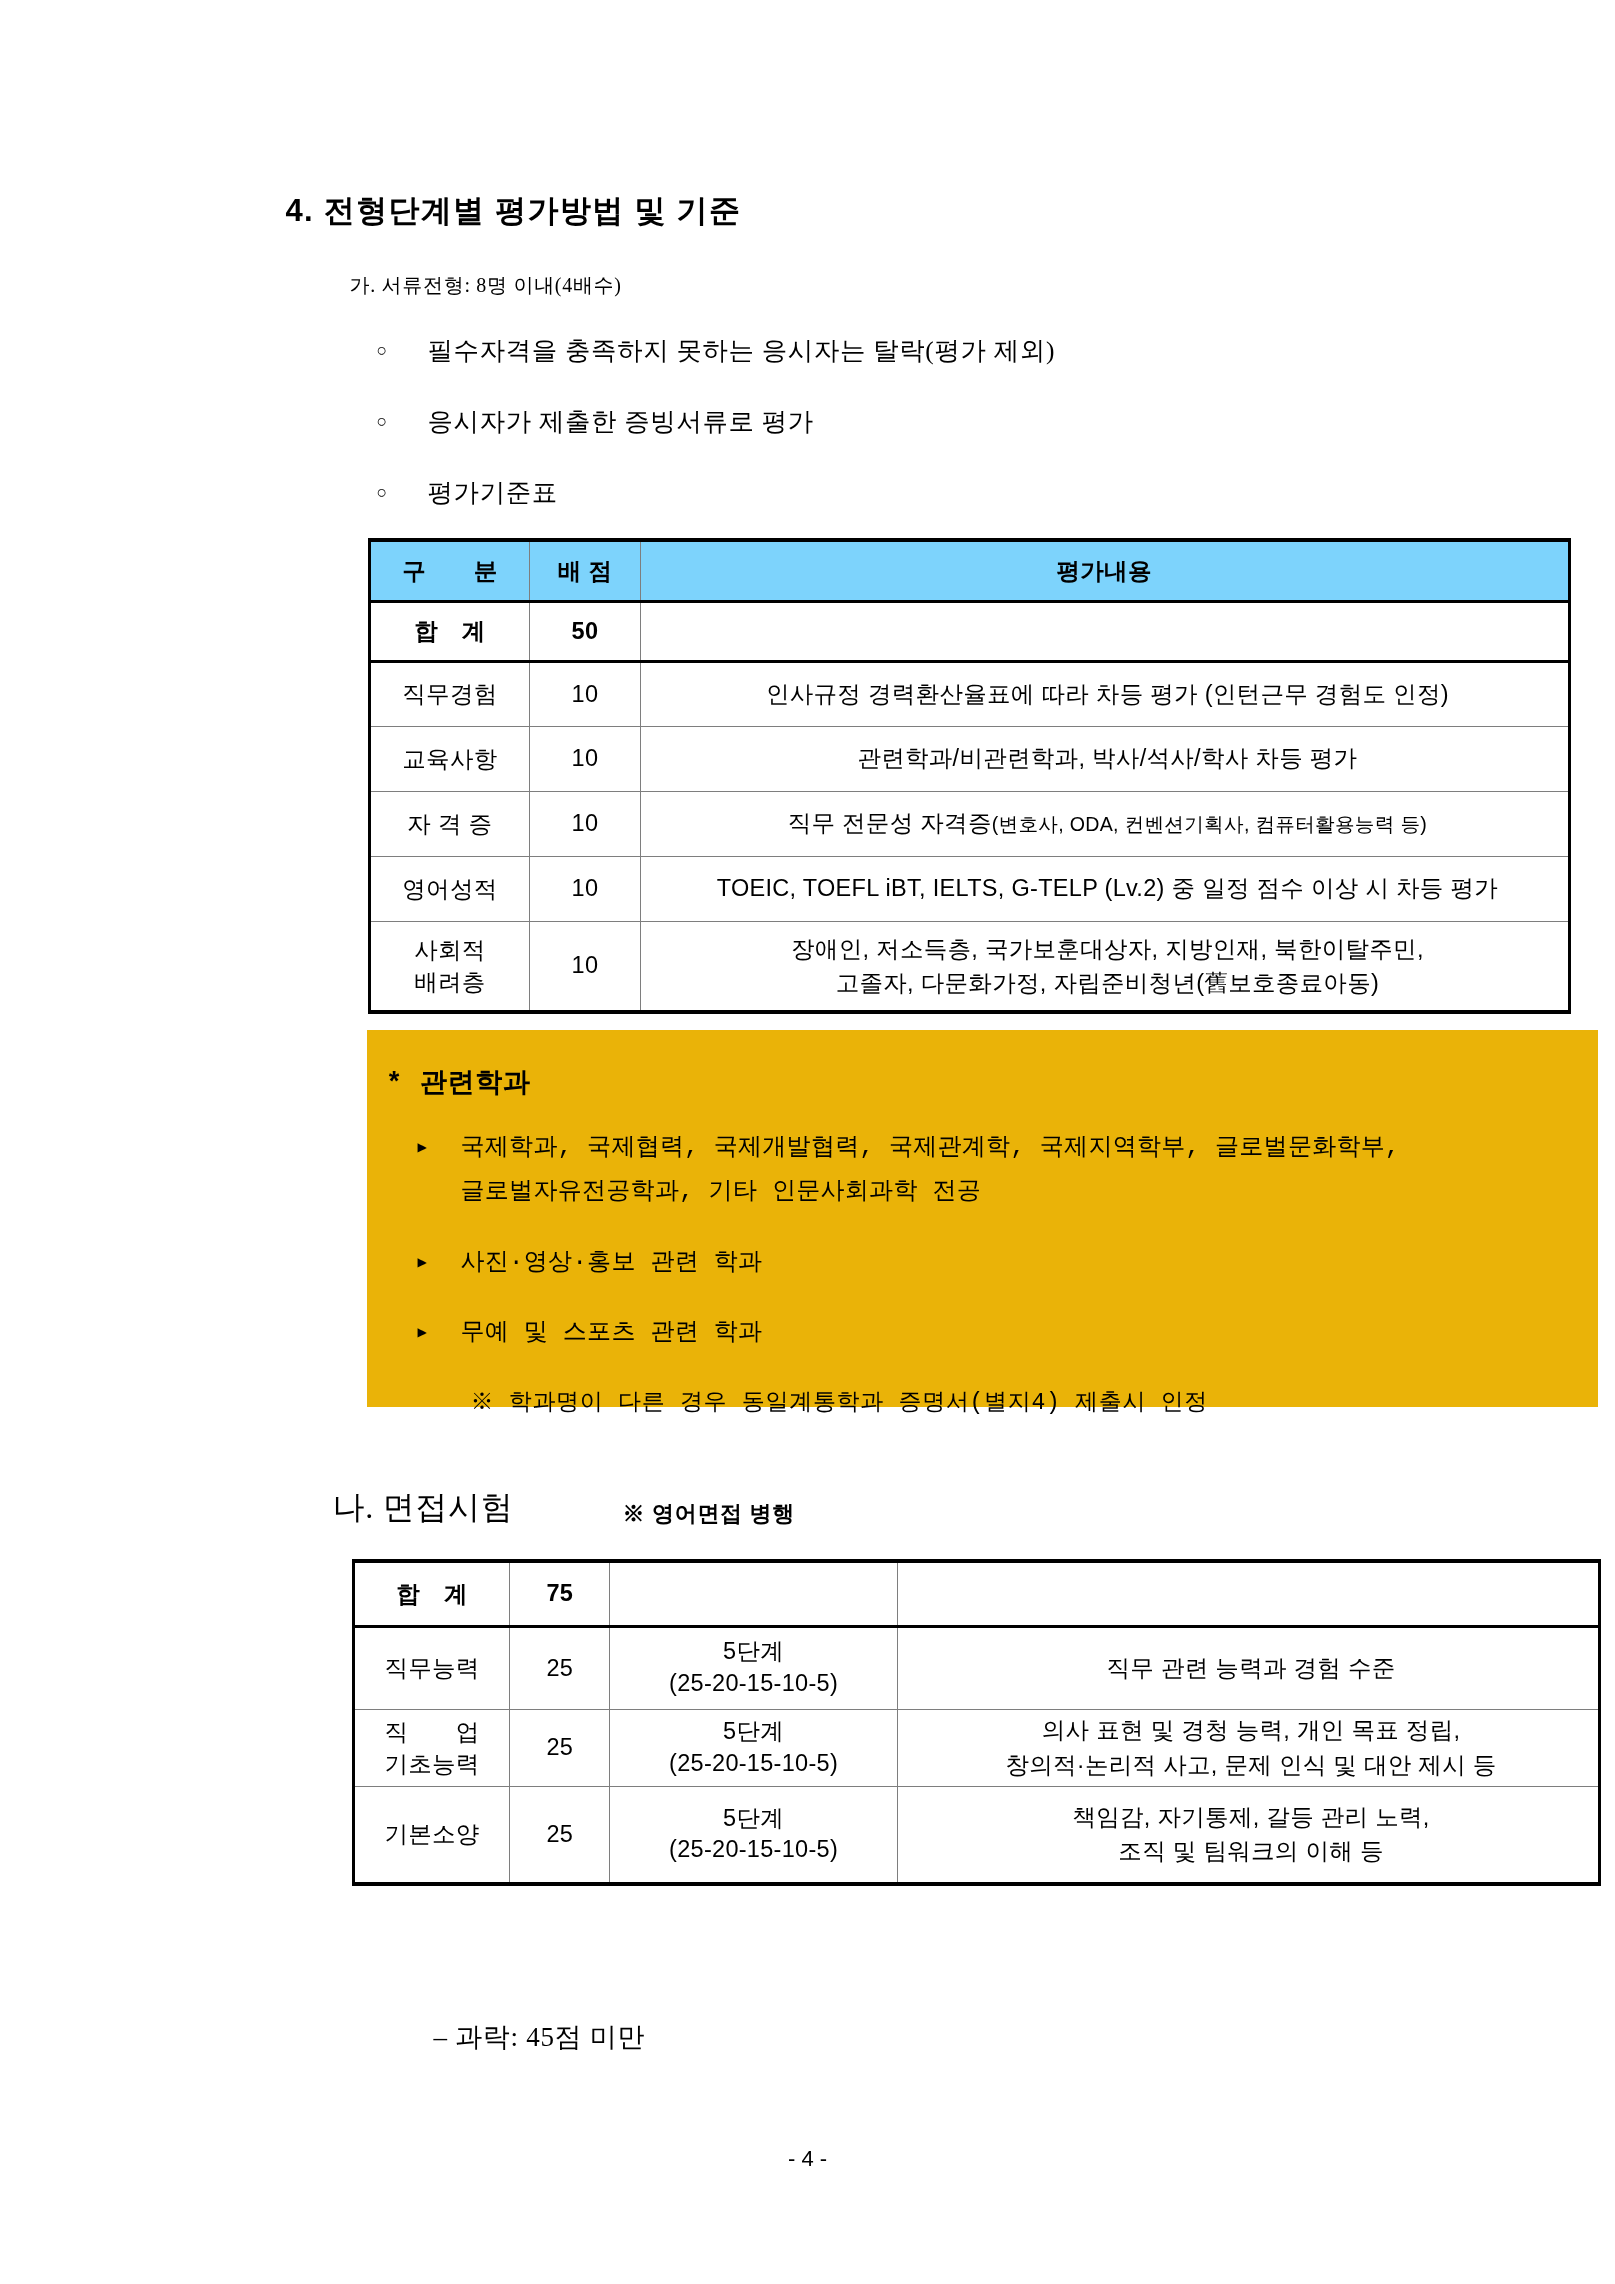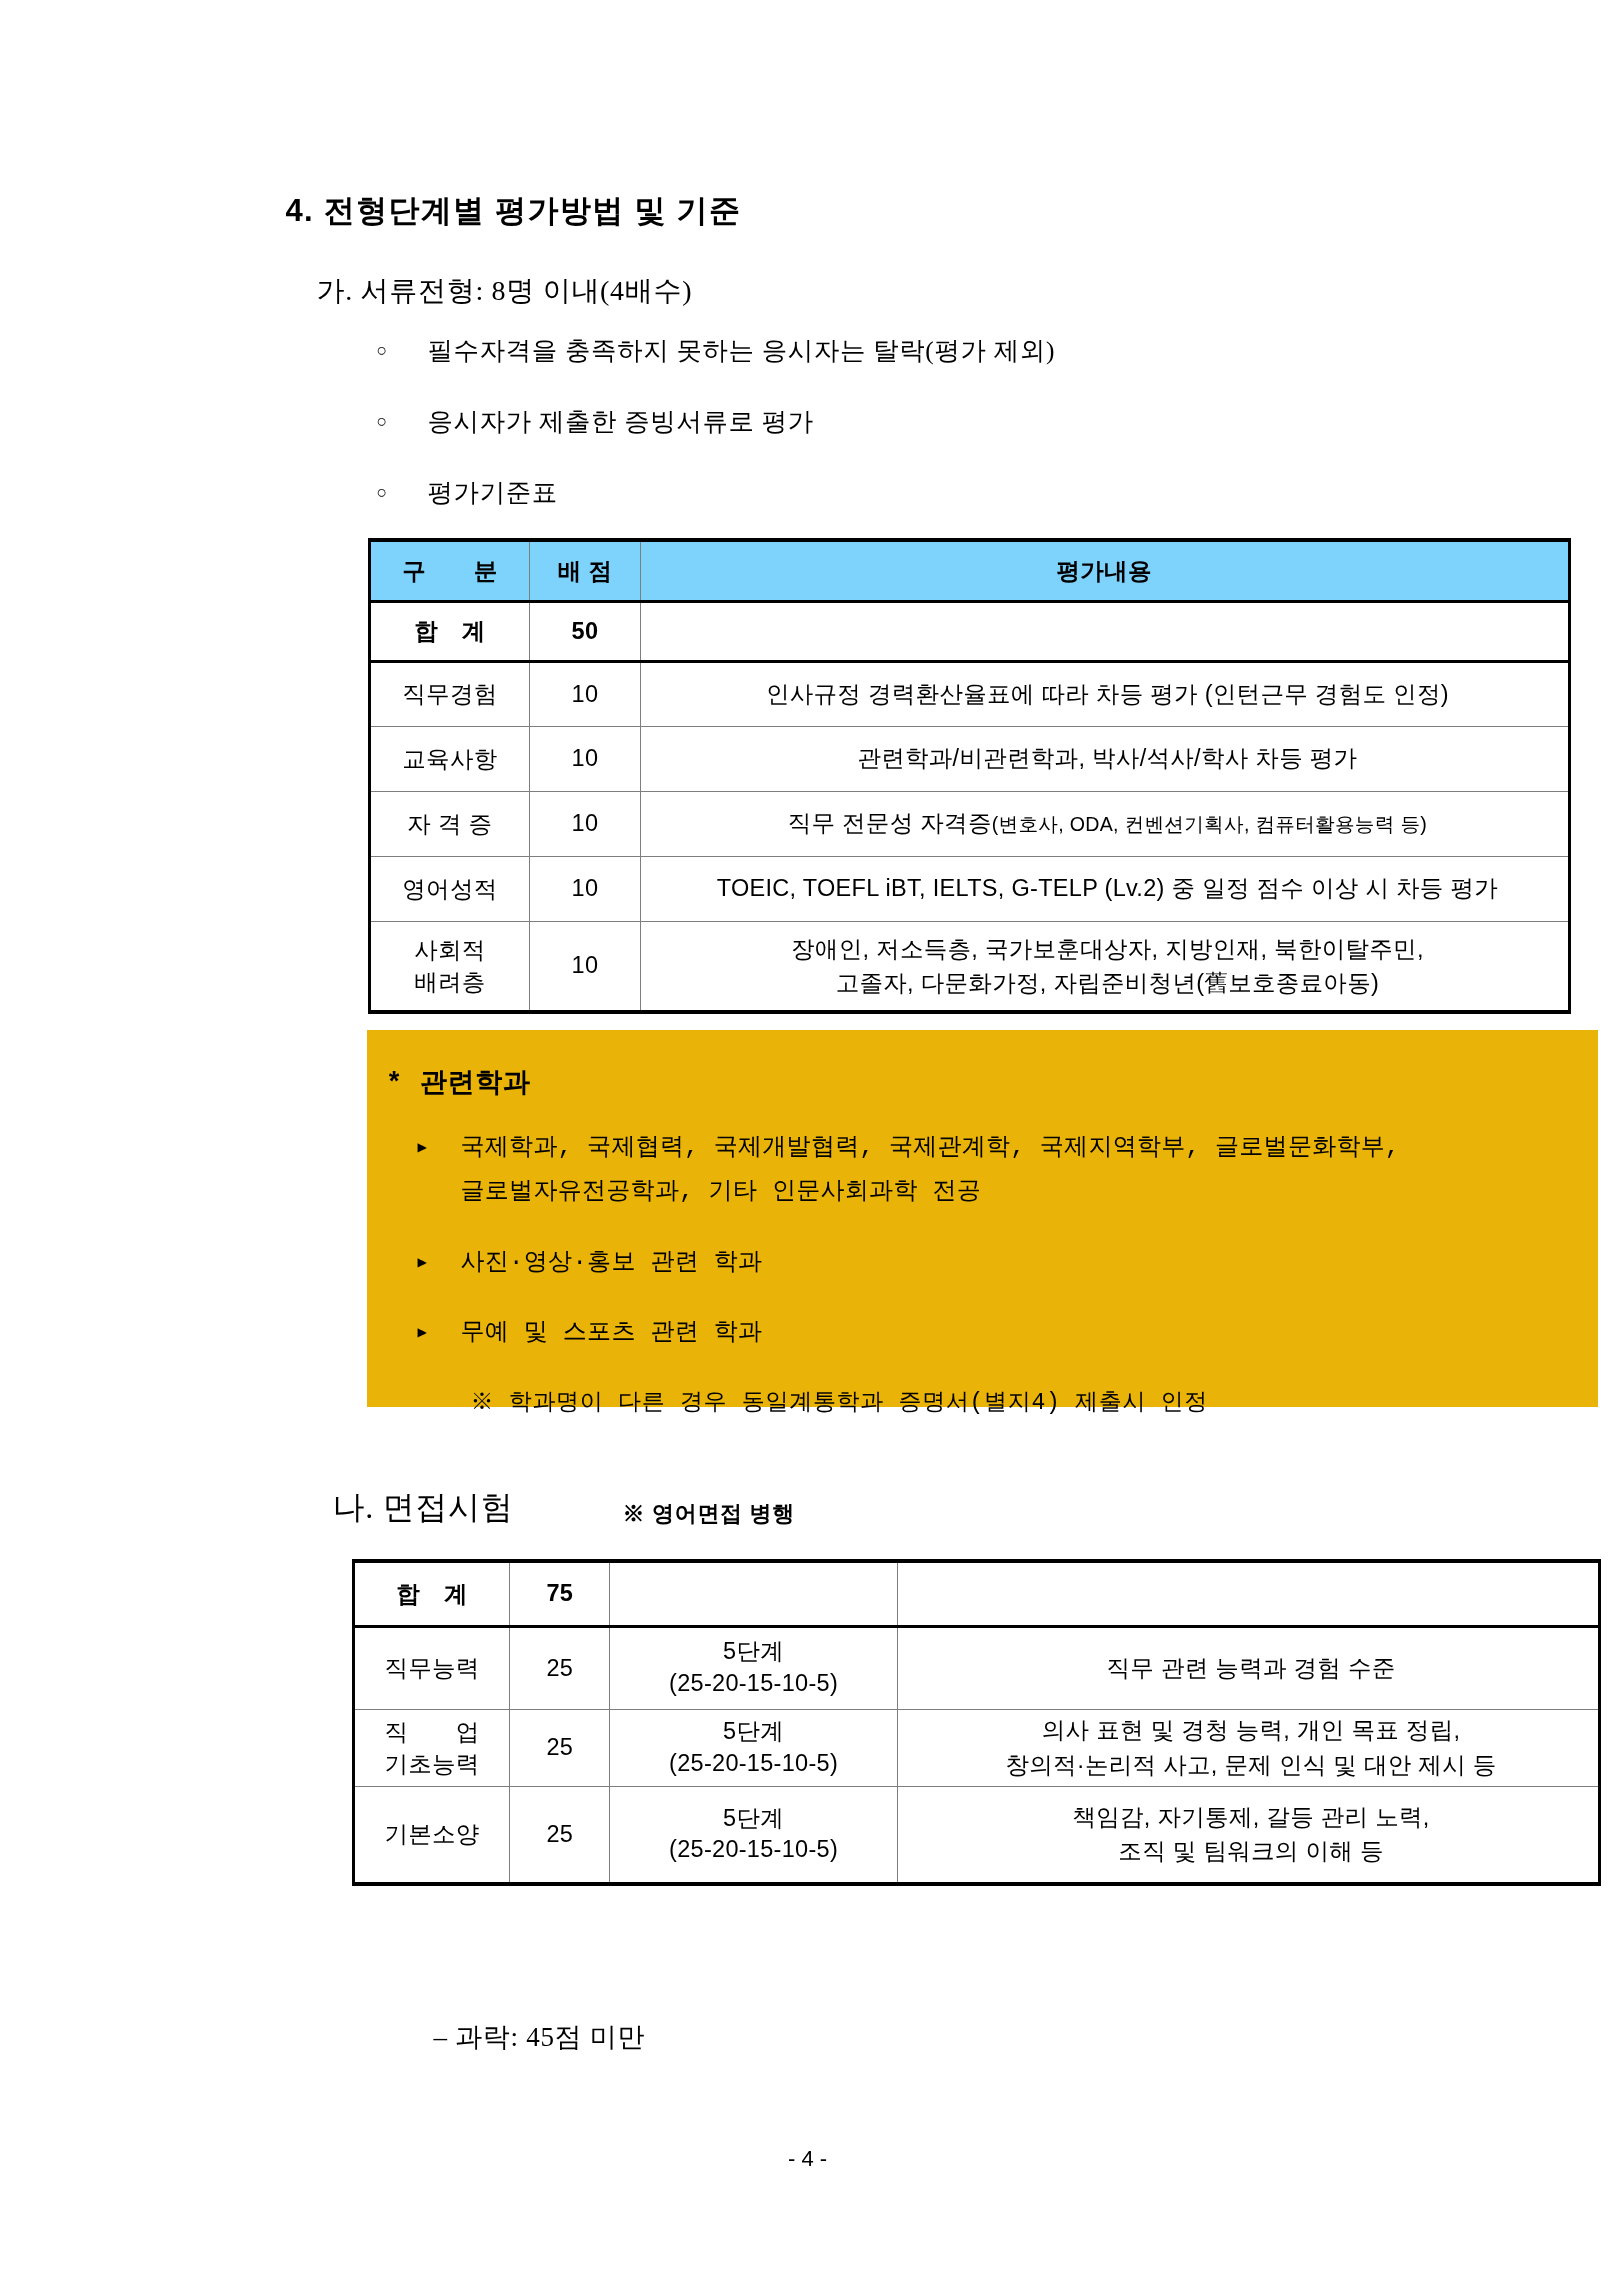--- a/index.html
+++ b/index.html
@@ -6,21 +6,21 @@
   html,body { background:#ffffff; }
   .page {
     position:relative; width:1342px; height:2284px; margin:0 auto;
     background:#ffffff; color:#000;
     font-family:"Liberation Serif", serif;
   }
 
   
   .h1 { position:absolute; left:149px; top:190px; font-size:31px; font-weight:bold;
         letter-spacing:1.3px; font-family:"Liberation Sans", sans-serif; }
-  .h2a { position:absolute; left:180px; top:272px; font-size:28px; letter-spacing:0.7px; }
+  .h2a { position:absolute; left:213px; top:272px; font-size:20px; letter-spacing:0.7px; }
   .h2b { position:absolute; left:196px; top:1486px; font-size:32px; letter-spacing:0.7px; }
   .h2b-note { position:absolute; left:486px; top:1499px; font-size:22px; font-weight:bold;
               letter-spacing:0.7px; font-family:"Liberation Sans", sans-serif; }
 
   
   .bullets { position:absolute; left:240px; top:334px; list-style:none; }
   .bullets li { display:flex; align-items:flex-start; margin-bottom:37px;
                 font-size:25.4px; letter-spacing:0.7px; }
   .bullets .marker { width:51px; flex:none; font-size:17.6px; padding-top:5.9px; }
 

